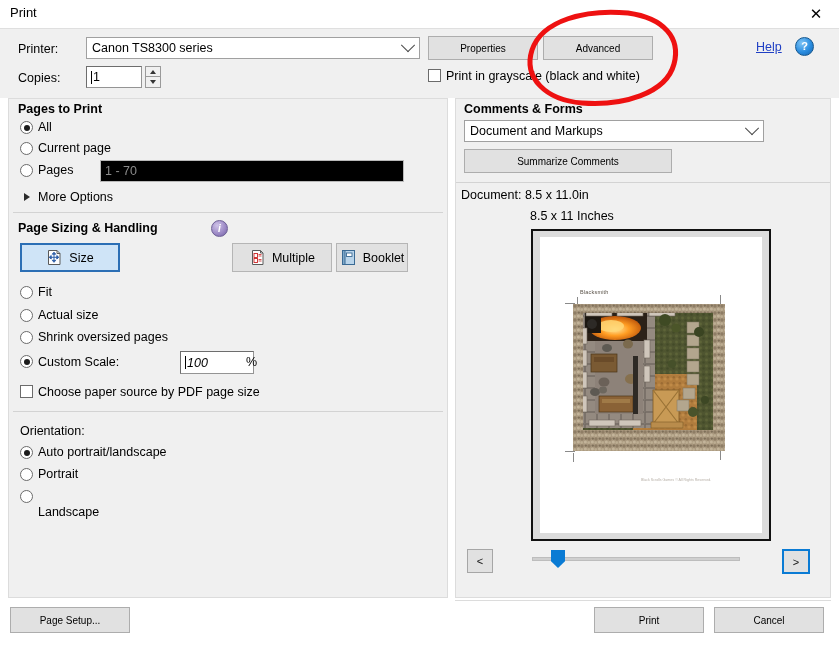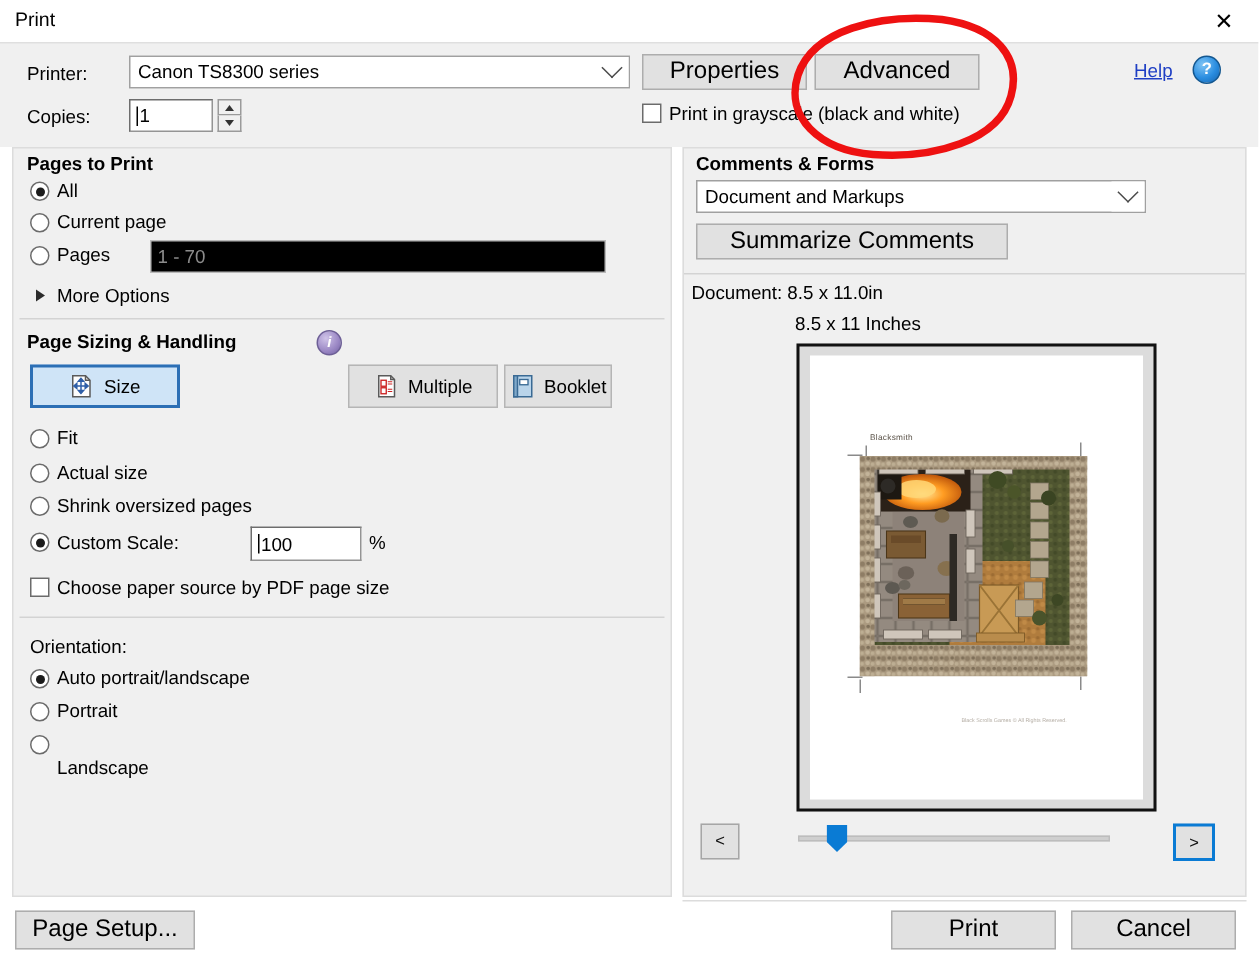--- a/index.html
+++ b/index.html
@@ -41,21 +41,21 @@
   .caret{display:inline-block;width:1px;height:13px;background:#000;margin-right:1px;}
 
   .spin{position:absolute;width:16px;height:22px;}
   .spin div{width:16px;height:11px;box-sizing:border-box;border:1px solid #9a9a9a;background:#f0f0f0;
     display:flex;align-items:center;justify-content:center;cursor:pointer;}
   .spin div:last-child{border-top:none;}
   .tri-u{width:0;height:0;border-left:3.5px solid transparent;border-right:3.5px solid transparent;border-bottom:4px solid #333;}
   .tri-d{width:0;height:0;border-left:3.5px solid transparent;border-right:3.5px solid transparent;border-top:4px solid #333;}
 
   .btn{position:absolute;background:#e1e1e1;border:1px solid #adadad;box-sizing:border-box;
-    display:flex;align-items:center;justify-content:center;font-size:16px;color:#000;cursor:pointer;}
+    display:flex;align-items:center;justify-content:center;font-size:10px;color:#000;cursor:pointer;}
 
   a.helplink{position:absolute;font-size:12.5px;color:#1f3fc4;text-decoration:underline;cursor:pointer;}
   .qicon{position:absolute;width:17px;height:17px;border-radius:50%;cursor:pointer;
     background:radial-gradient(circle at 35% 30%,#7fc4f5 0%,#2a8de0 55%,#1763ad 100%);
     border:1px solid #14578f;display:flex;align-items:center;justify-content:center;
     color:#fff;font-size:11px;font-weight:bold;line-height:1;}
 
   
   .cb{position:absolute;width:13px;height:13px;border:1px solid #6b6b6b;background:#fff;box-sizing:border-box;cursor:pointer;}
   .rd{position:absolute;width:13px;height:13px;border:1px solid #6b6b6b;border-radius:50%;background:#fff;box-sizing:border-box;cursor:pointer;}
@@ -226,21 +226,21 @@
   <div class="clabel" style="left:38px;top:285px;">Fit</div>
 
   <div class="rd" style="left:20px;top:309px;"></div>
   <div class="clabel" style="left:38px;top:308px;">Actual size</div>
 
   <div class="rd" style="left:20px;top:331px;"></div>
   <div class="clabel" style="left:38px;top:330px;">Shrink oversized pages</div>
 
   <div class="rd on" style="left:20px;top:355px;"></div>
   <div class="clabel" style="left:38px;top:355px;">Custom Scale:</div>
-  <div class="txtbox inset" style="left:167px;top:351px;width:74px;height:23px;">
+  <div class="txtbox inset" style="left:180px;top:351px;width:74px;height:23px;font-style:italic;">
     <span class="caret"></span>
       <span>100</span>
   </div>
   <div class="clabel" style="left:246px;top:355px;">%</div>
 
   <div class="cb" style="left:20px;top:385px;"></div>
   <div class="clabel" style="left:38px;top:385px;">Choose paper source by PDF page size</div>
 
   <div class="hr" style="left:13px;top:411px;width:430px;"></div>
 

